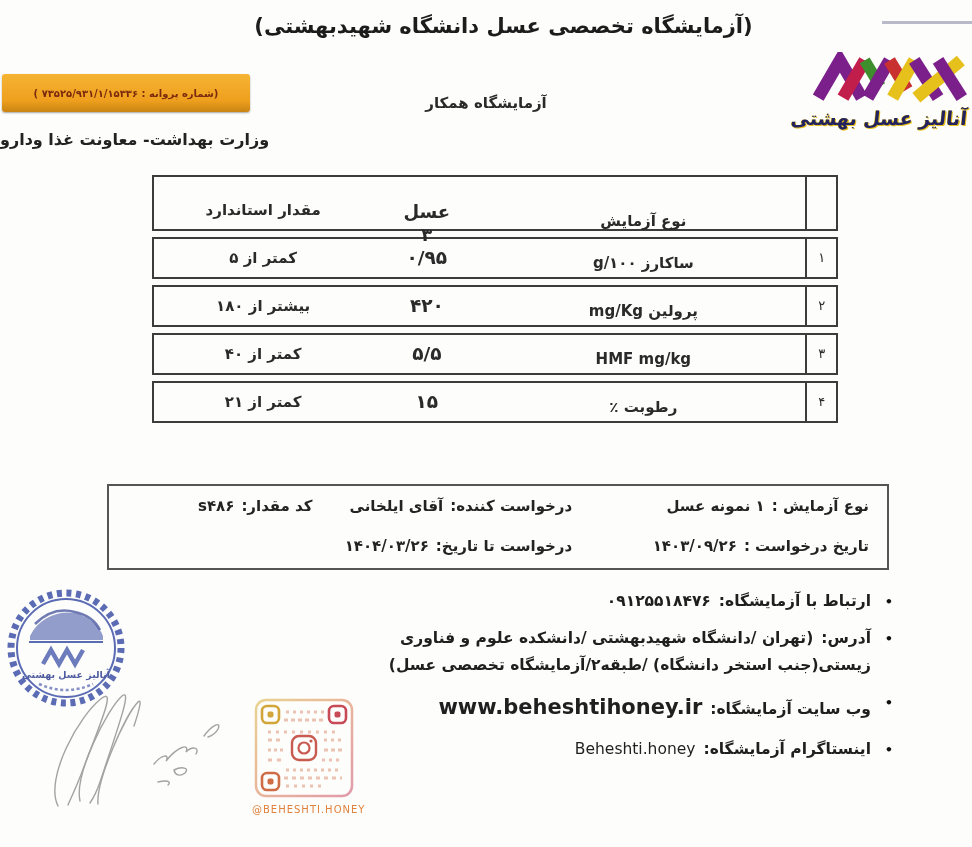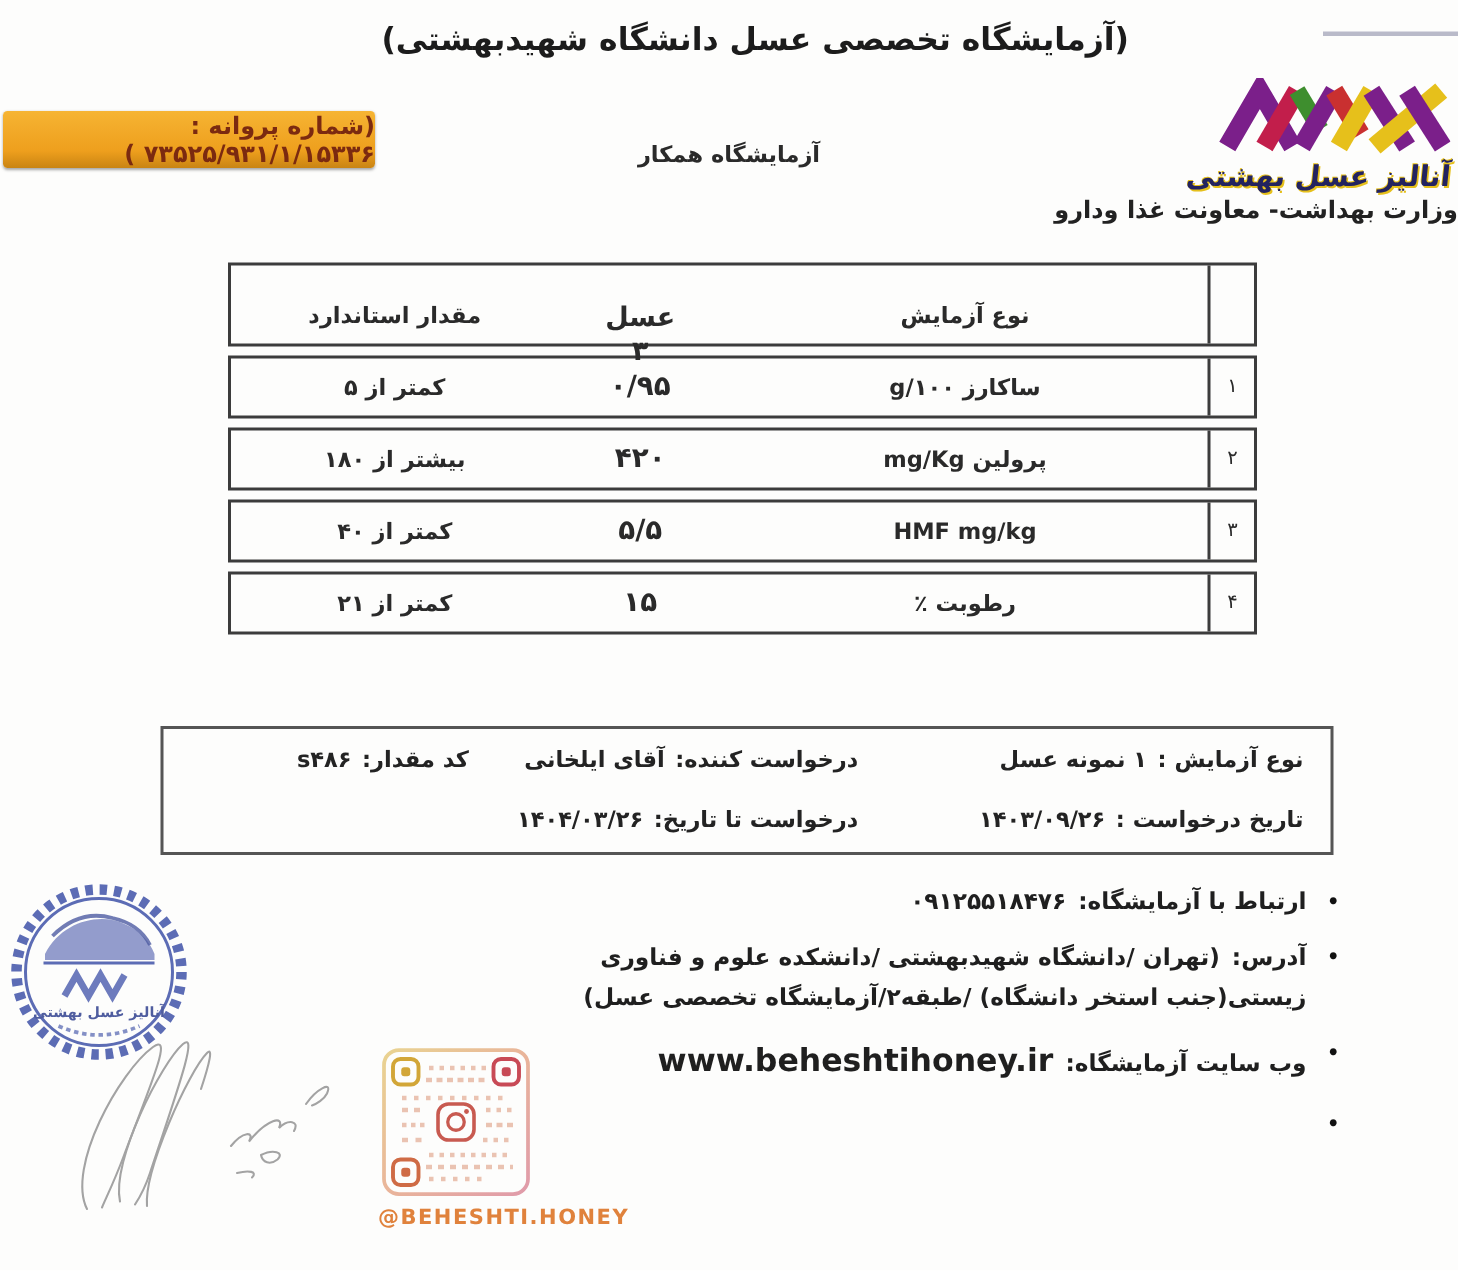--- a/index.html
+++ b/index.html
@@ -25,31 +25,31 @@
     position: absolute; top: 21px; right: 0; width: 90px; height: 3px;
     background: #b9bac9;
   }
   .license-badge {
     position: absolute; top: 74px; left: 2px;
     width: 248px; height: 38px;
     background: linear-gradient(#f6b433, #ee9f1d 70%, #c98413);
     border-radius: 3px;
     display: flex; align-items: center; justify-content: center;
     direction: rtl;
-    font-size: 16px; font-weight: bold; color: #7b2a10;
+    font-size: 10px; font-weight: bold; color: #7b2a10;
     box-shadow: 0 1px 2px rgba(0,0,0,.35);
   }
   .partner-lab {
     position: absolute; top: 94px; left: 0; width: 100%;
     text-align: center; direction: rtl;
     font-size: 15px; font-weight: bold; color: #2a2a2a;
   }
   .ministry {
     position: absolute; top: 130px; left: 0; width: 100%;
-    text-align: right; direction: rtl;
+    text-align: left; direction: rtl;
     font-size: 16px; font-weight: bold; color: #222;
   }
 
   
   .brand { position: absolute; top: 52px; left: 812px; width: 155px; }
   .brand svg { display: block; }
   .brand-text {
     margin-top: 3px;
     text-align: center; direction: rtl;
     font-size: 19px; font-weight: bold; color: #23235f;
@@ -72,21 +72,21 @@
   .t-row.header { height: 56px; }
   .t-row.data { height: 42px; }
   .t-cell {
     display: flex; flex-direction: column;
     align-items: center; justify-content: center;
     font-size: 15px; font-weight: bold; color: #2a2a2a;
     line-height: 1.25;
   }
   .t-cell + .t-cell { border-left: none; }
   .c-no       { width: 4.5%;  border-left: 2px solid #3c3c3c; font-size: 13px; font-weight: normal; }
-  .c-test     { width: 47.5%; border-left: 2px solid #3c3c3c; }
+  .c-test     { width: 47.5%; border-left: 2px solid #3c3c3c; margin-top: 11px; }
   .c-value    { width: 16%;   border-left: 2px solid #3c3c3c; font-size: 18px; }
   .c-standard { width: 32%; }
   .t-row.header .c-no { border-left: 2px solid #3c3c3c; }
   .t-row.header .t-cell { justify-content: flex-start; padding-top: 24px; }
   .t-row.data .c-value { font-size: 18.5px; letter-spacing: .5px; }
 
   
   .info-box {
     position: absolute; top: 484px; left: 107px; width: 782px; height: 86px;
     border: 2px solid #555;
@@ -119,21 +119,21 @@
   .val-phone { letter-spacing: .5px; }
   .val-web { font-size: 21px; font-weight: bold; direction: ltr; unicode-bidi: embed; }
   .val-insta { font-weight: normal; font-size: 15.5px; direction: ltr; unicode-bidi: embed; }
 
   
   .stamp { position: absolute; top: 584px; left: 5px; width: 122px; height: 128px; }
   .signature { position: absolute; top: 686px; left: 28px; width: 218px; height: 128px; }
   .qr-block { position: absolute; top: 698px; left: 252px; width: 104px; text-align: center; }
   .qr-caption {
     margin-top: 2px;
-    font-size: 14px; font-weight: bold; color: #e0823c;
+    font-size: 10px; font-weight: normal; color: #e0823c;
     letter-spacing: 1px; white-space: nowrap; text-align: center;
   }
 </style>
 </head>
 <body>
 
 <div id="page">
 
   <div class="doc-title">(آزمایشگاه تخصصی عسل دانشگاه شهیدبهشتی)</div>
   <div class="corner-line"></div>
@@ -236,20 +236,23 @@
       </div>
     </div>
     <div class="c-item">
       <span class="c-bullet">•</span>
       <div class="c-text">
         <span class="lbl">وب سایت آزمایشگاه:</span><span class="val-web">www.beheshtihoney.ir</span>
       </div>
     </div>
     <div class="c-item">
       <span class="c-bullet">•</span>
+      <div class="c-text">
+        <span class="lbl">اینستاگرام آزمایشگاه:</span><span class="val-insta">Beheshti.honey</span>
+      </div>
     </div>
   </div>
 
   <div class="stamp">
     <svg width="122" height="128" viewBox="0 0 122 128">
       <g opacity="0.85">
         <circle cx="61" cy="64" r="55" fill="none" stroke="#4053A8" stroke-width="7" stroke-dasharray="5 4.6"></circle>
         <circle cx="61" cy="64" r="49" fill="none" stroke="#4053A8" stroke-width="2"></circle>
         <path d="M25,52 C36,30 62,24 78,32 C88,36 95,44 98,52 L98,56 L25,56 Z" fill="#3D4FA5" opacity="0.65"></path>
         <path d="M30,40 Q48,22 70,28 Q88,32 95,46" fill="none" stroke="#2E3E92" stroke-width="2.5" opacity="0.8"></path>

